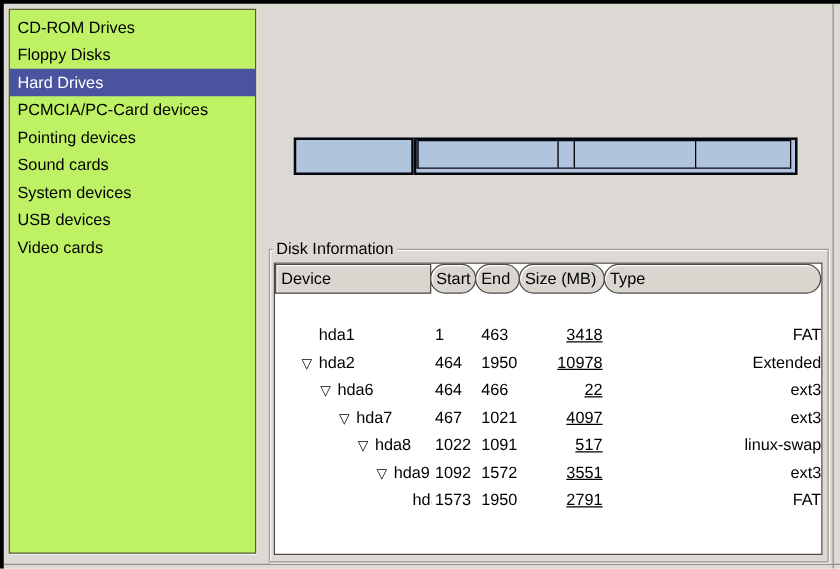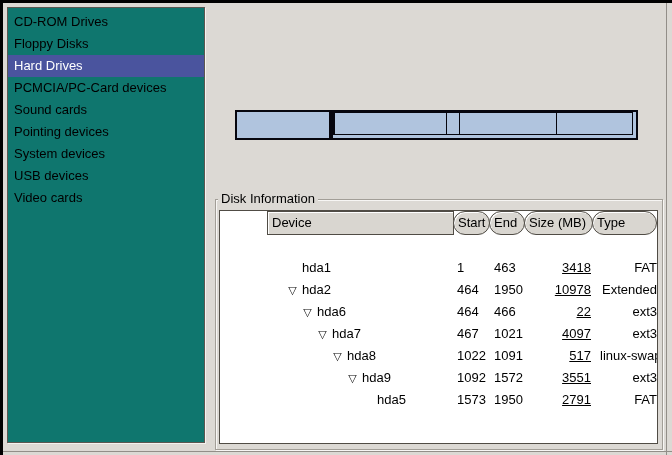--- a/index.html
+++ b/index.html
@@ -12,21 +12,21 @@
     border-top:3px solid #000; border-left:3px solid #000;
     overflow:hidden;
   }
   
   .window::after  { content:""; position:absolute; top:0; right:5px; bottom:0; width:1px; background:#928e88; }
   .window::before { content:""; position:absolute; left:0; right:0; bottom:3px; height:1px; background:#928e88; }
 
   
   .sidebar {
     position:absolute; left:4px; top:4px; width:198px; height:436px;
-    background:#0f766e;
+    background:#bef264;
     border:1px solid #5b5750;
     box-shadow:1px 1px 0 #f4f2ef;
     padding-top:3px;
     overflow:hidden;
   }
   .side-item {
     height:22px; line-height:21px; padding-left:6px;
     white-space:nowrap; cursor:default;
   }
   .side-item.selected { background:#4a549e; color:#fff; }
@@ -67,21 +67,21 @@
   .thead { display:flex; height:24px; }
   .th {
     background:#d9d6d0; border:1px solid #504c45;
     box-shadow:inset 1px 1px 0 #fff;
     height:24px; line-height:22px; padding-left:4px;
     white-space:nowrap; overflow:hidden; cursor:default;
   }
   .th + .th { margin-left:-1px;border-radius:12px; }
   .tr { display:flex; height:22px; line-height:22px; }
   .td { white-space:nowrap; overflow:hidden; }
-  .col-device { width:187px;margin-left:47px; }
+  .col-device { width:125px; }
   .col-start  { width:37px; }
   .col-end    { width:36px; }
   .col-size   { width:69px; }
   .col-type   { flex:1; }
   .td.col-start, .td.col-end { padding-left:3px; }
   .td.col-size { text-align:right; padding-right:5px;text-decoration:underline; }
   .td.col-type { padding-left:4px;text-align:right; }
 
   .indent   { display:inline-block; height:1px; }
   .expander {
@@ -93,22 +93,22 @@
 </head>
 <body>
 
 <div class="window">
 
   <div class="sidebar" id="sidebar">
       <div class="side-item">CD-ROM Drives</div>
       <div class="side-item">Floppy Disks</div>
       <div class="side-item selected">Hard Drives</div>
       <div class="side-item">PCMCIA/PC-Card devices</div>
+      <div class="side-item">Pointing devices</div>
       <div class="side-item">Sound cards</div>
-      <div class="side-item">Pointing devices</div>
       <div class="side-item">System devices</div>
       <div class="side-item">USB devices</div>
       <div class="side-item">Video cards</div>
     </div>
 
 
   <div class="part-bar" id="part-bar">
       <div class="seg" style="width: 23.74%;"></div>
       <div class="ext" style="width: 76.26%;">
         <div class="logicals">

